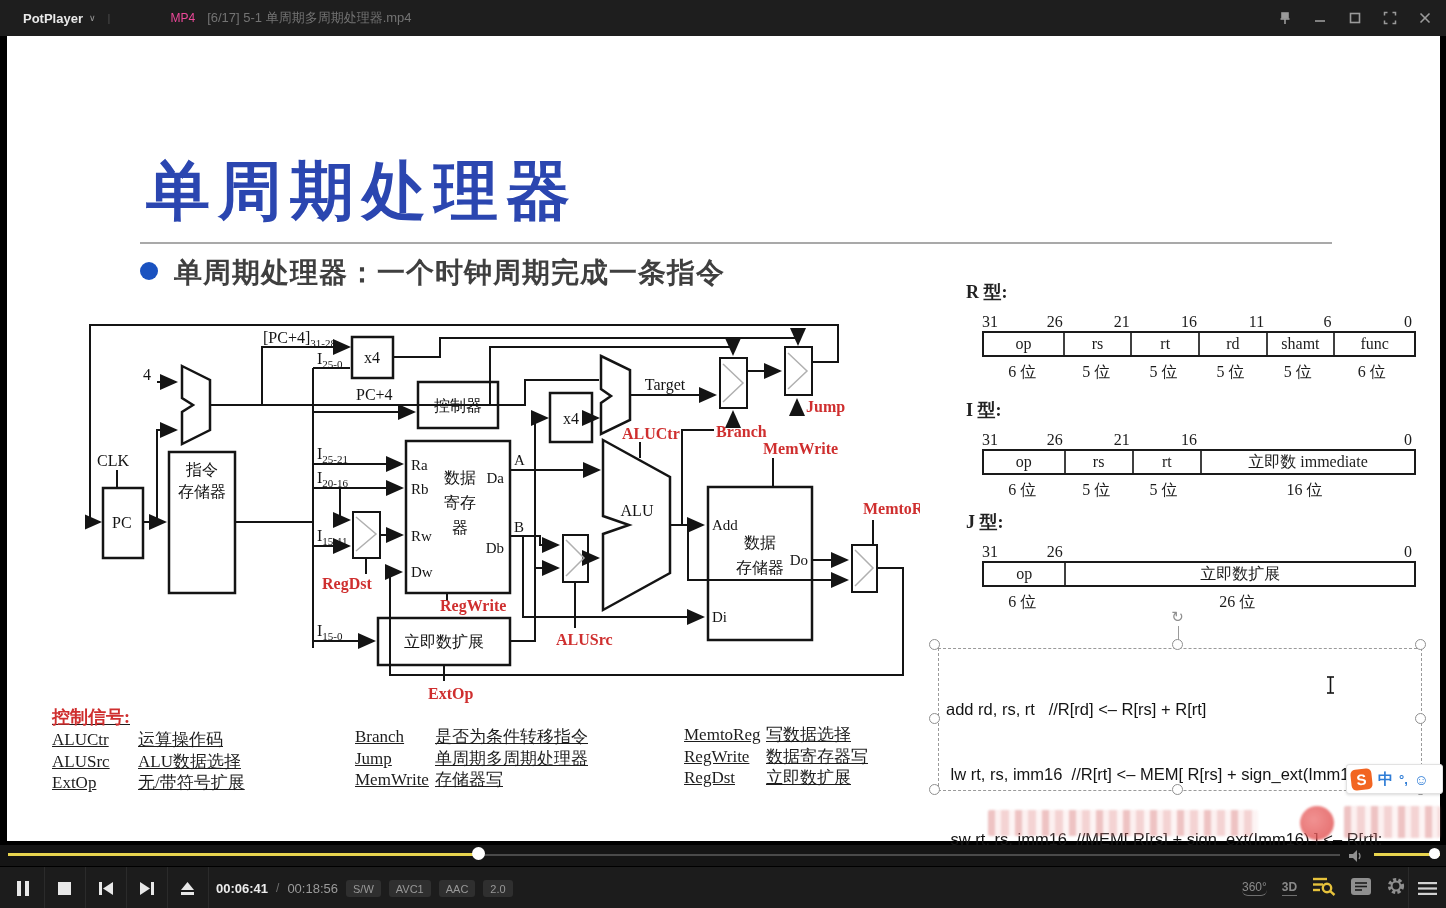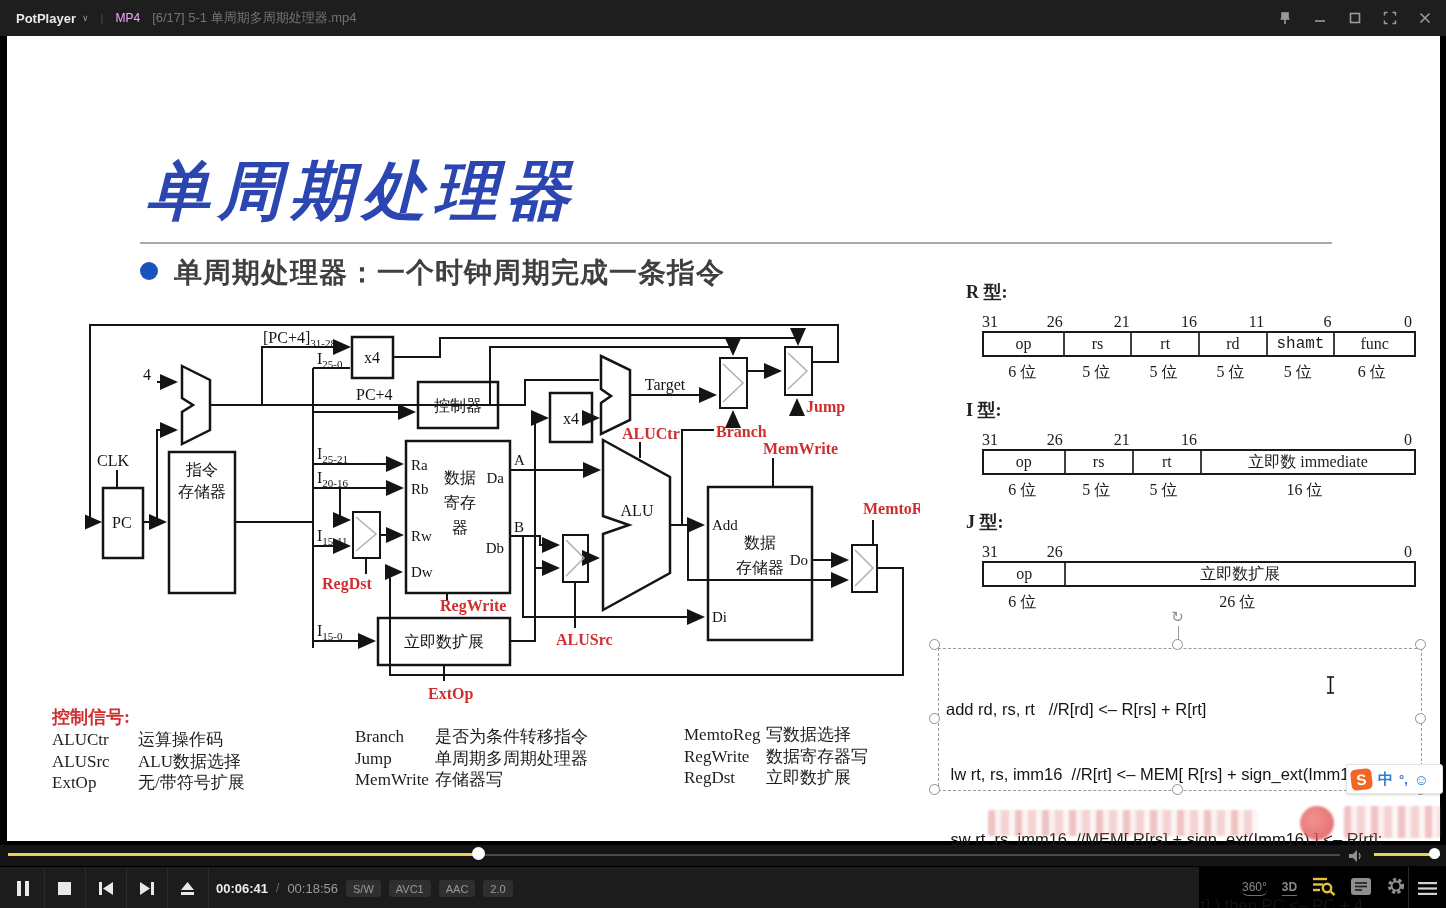--- a/index.html
+++ b/index.html
@@ -1,32 +1,32 @@
 <!DOCTYPE html>
 <html><head>
 <meta charset="utf-8">
 <style>
   html,body{margin:0;padding:0;background:#000;width:1446px;height:908px;overflow:hidden;
     font-family:"Liberation Sans",sans-serif;}
   .abs{position:absolute;}
   
   #titlebar{position:absolute;left:0;top:0;width:1446px;height:36px;background:#1e1e1e;
     display:flex;align-items:center;color:#ccc;font-size:13px;}
-  #titlebar .app{color:#e9e9e9;margin-left:16px;font-weight:bold;}
+  #titlebar .app{color:#e9e9e9;margin-left:23px;font-weight:bold;}
   #titlebar .chev{color:#9a9a9a;font-size:9px;margin-left:6px;}
   #titlebar .tsep{color:#4d4d4d;margin:0 12px;font-size:11px;}
-  #titlebar .cont{color:#f0abfc;font-size:12px;}
+  #titlebar .cont{color:#ec4899;font-size:12px;margin-left:48px;}
   #titlebar .vtitle{color:#737373;font-size:13px;margin-left:12px;}
   #winbtns{position:absolute;right:8px;top:0;height:36px;display:flex;align-items:center;gap:9px;}
   .winbtn{width:26px;height:26px;display:flex;align-items:center;justify-content:center;}
   
   #video{position:absolute;left:0;top:36px;width:1446px;height:809px;background:#000;}
   #slide{position:absolute;left:7px;top:36px;width:1433px;height:805px;background:#ffffff;}
   #slide-title{position:absolute;left:146px;top:148px;font-family:"Liberation Serif","DejaVu Serif",serif;
-    font-size:64px;font-weight:bold;color:#2b46b0;letter-spacing:8px;font-style:italic;}
+    font-size:64px;font-weight:bold;color:#2b46b0;letter-spacing:8px;}
   #title-rule{position:absolute;left:140px;top:242px;width:1192px;height:2px;background:#a9a9a9;}
   #bullet-dot{position:absolute;left:140px;top:262px;width:18px;height:18px;border-radius:50%;background:#1a52c0;}
   #bullet-text{position:absolute;left:174px;top:254px;font-size:28px;font-weight:bold;color:#3f3f3f;letter-spacing:1px;}
   
   #dp{position:absolute;left:85px;top:315px;}
   .dt{font-family:"Liberation Serif","DejaVu Serif",serif;font-size:16px;fill:#141414;}
   .dts{font-family:"Liberation Serif","DejaVu Serif",serif;font-size:15px;fill:#141414;}
   .sub{font-size:11px;}
   .dr{font-family:"Liberation Serif","DejaVu Serif",serif;font-size:16px;fill:#cf2f2f;font-weight:600;}
   .box{fill:none;stroke:#141414;stroke-width:2.5;}
@@ -41,21 +41,21 @@
   .fmt-bits span{position:absolute;transform:translateX(-100%);white-space:nowrap;}
   .fmt-bits span.first{transform:none;}
   .fmt-row{margin-left:16px;width:430px;height:22px;display:flex;border:2px solid #1a1a1a;box-sizing:content-box;}
   .fcell{border-left:2px solid #404040;display:flex;align-items:center;justify-content:center;
     font-family:"Liberation Serif","DejaVu Serif",serif;font-size:16px;color:#1c1c1c;overflow:hidden;white-space:nowrap;}
   .fcell:first-child{border-left:none;}
   .fmt-widths{margin-left:16px;width:430px;display:flex;margin-top:5px;
     font-family:"Liberation Serif","DejaVu Serif",serif;font-size:16px;color:#1c1c1c;}
   .fmt-widths div{text-align:center;white-space:nowrap;}
   
-  .sig{position:absolute;font-family:"Liberation Serif","DejaVu Serif",serif;font-size:17px;color:#1d1d1d;}
+  .sig{position:absolute;font-family:"Liberation Serif","DejaVu Serif",serif;font-size:17px;color:#1d1d1d;text-decoration:underline;}
   .sig-h{color:#cf2f2f;font-weight:bold;font-size:18px;}
   .sig-row{display:flex;line-height:21.5px;}
   .sig-n{display:inline-block;}
   
   #codebox{position:absolute;left:938px;top:648px;width:482px;height:141px;border:1.5px dashed #9a9a9a;}
   #codelines{position:absolute;left:946px;top:655px;width:470px;font-size:16.5px;color:#141414;
     line-height:21.8px;white-space:pre;}
   .handle{position:absolute;width:9px;height:9px;border-radius:50%;background:#fff;border:1.5px solid #8f8f8f;}
   #rot-handle{position:absolute;left:1169px;top:608px;width:17px;height:17px;border-radius:50%;
     color:#8f8f8f;font-size:15px;display:flex;align-items:center;justify-content:center;}
@@ -73,21 +73,21 @@
     background:repeating-linear-gradient(90deg,rgba(214,110,110,.55) 0 7px,rgba(240,185,185,.30) 7px 13px,rgba(226,140,140,.5) 13px 21px,rgba(245,205,205,.28) 21px 27px);}
   #wm-logo{position:absolute;left:1300px;top:806px;width:34px;height:34px;border-radius:50%;
     background:radial-gradient(circle at 40% 40%, #e77, #d44);filter:blur(1px);opacity:.8;}
   
   #seekrow{position:absolute;left:0;top:845px;width:1446px;height:21px;background:#151515;}
   #seek-progress{position:absolute;left:8px;top:8px;width:471px;height:3px;background:#e8d44e;}
   #seek-rest{position:absolute;left:479px;top:9px;width:861px;height:2px;background:#4a4a4a;}
   #seek-thumb{position:absolute;left:472px;top:2px;width:13px;height:13px;border-radius:50%;background:#fff;}
   #vol-slider{position:absolute;left:1374px;top:8px;width:66px;height:3px;background:#e8d44e;}
   #vol-thumb{position:absolute;left:1429px;top:3px;width:11px;height:11px;border-radius:50%;background:#fff;}
-  #ctlrow{position:absolute;left:0;top:866px;width:1199px;height:42px;background:#1c1c1c;border-top:1px solid #000;}
+  #ctlrow{position:absolute;left:0;top:866px;width:1446px;height:42px;background:#1c1c1c;border-top:1px solid #000;}
   .vsep{position:absolute;top:0;width:1px;height:42px;background:#2b2b2b;}
   .tbtn{position:absolute;top:0;width:41px;height:42px;display:flex;align-items:center;justify-content:center;}
   #timerow{position:absolute;left:216px;top:0;height:42px;display:flex;align-items:center;gap:8px;}
   #time-cur{color:#ececec;font-size:13px;font-weight:bold;}
   #time-div{color:#6f6f6f;font-size:12px;}
   #time-tot{color:#9a9a9a;font-size:13px;}
   .chip{background:#2f2f2f;color:#989898;font-size:11px;border-radius:3px;padding:3px 7px 2px;}
   #righticons{position:absolute;left:1242px;top:0;height:42px;display:flex;align-items:center;gap:15px;}
   .g360{color:#8a8a8a;font-size:12px;border-bottom:1px solid #6f6f6f;border-radius:0 0 6px 6px;padding-bottom:1px;}
   .g3d{color:#8a8a8a;font-size:12px;font-weight:bold;border-bottom:1px solid #6f6f6f;padding-bottom:1px;}
@@ -279,21 +279,21 @@
     <span style="left:50%;">16</span>
     <span style="left:65.625%;">11</span>
     <span style="left:81.25%;">6</span>
     <span style="left:100%;">0</span>
   </div>
   <div class="fmt-row">
     <div class="fcell" style="flex:6;">op</div>
     <div class="fcell" style="flex:5;">rs</div>
     <div class="fcell" style="flex:5;">rt</div>
     <div class="fcell" style="flex:5;">rd</div>
-    <div class="fcell" style="flex:5;font-family:Liberation Mono, monospace;">shamt</div>
+    <div class="fcell" style="flex:5;">shamt</div>
     <div class="fcell" style="flex:6;">func</div>
   </div>
   <div class="fmt-widths">
     <div style="flex:6;">6 位</div>
     <div style="flex:5;">5 位</div>
     <div style="flex:5;">5 位</div>
     <div style="flex:5;">5 位</div>
     <div style="flex:5;">5 位</div>
     <div style="flex:6;">6 位</div>
   </div>

